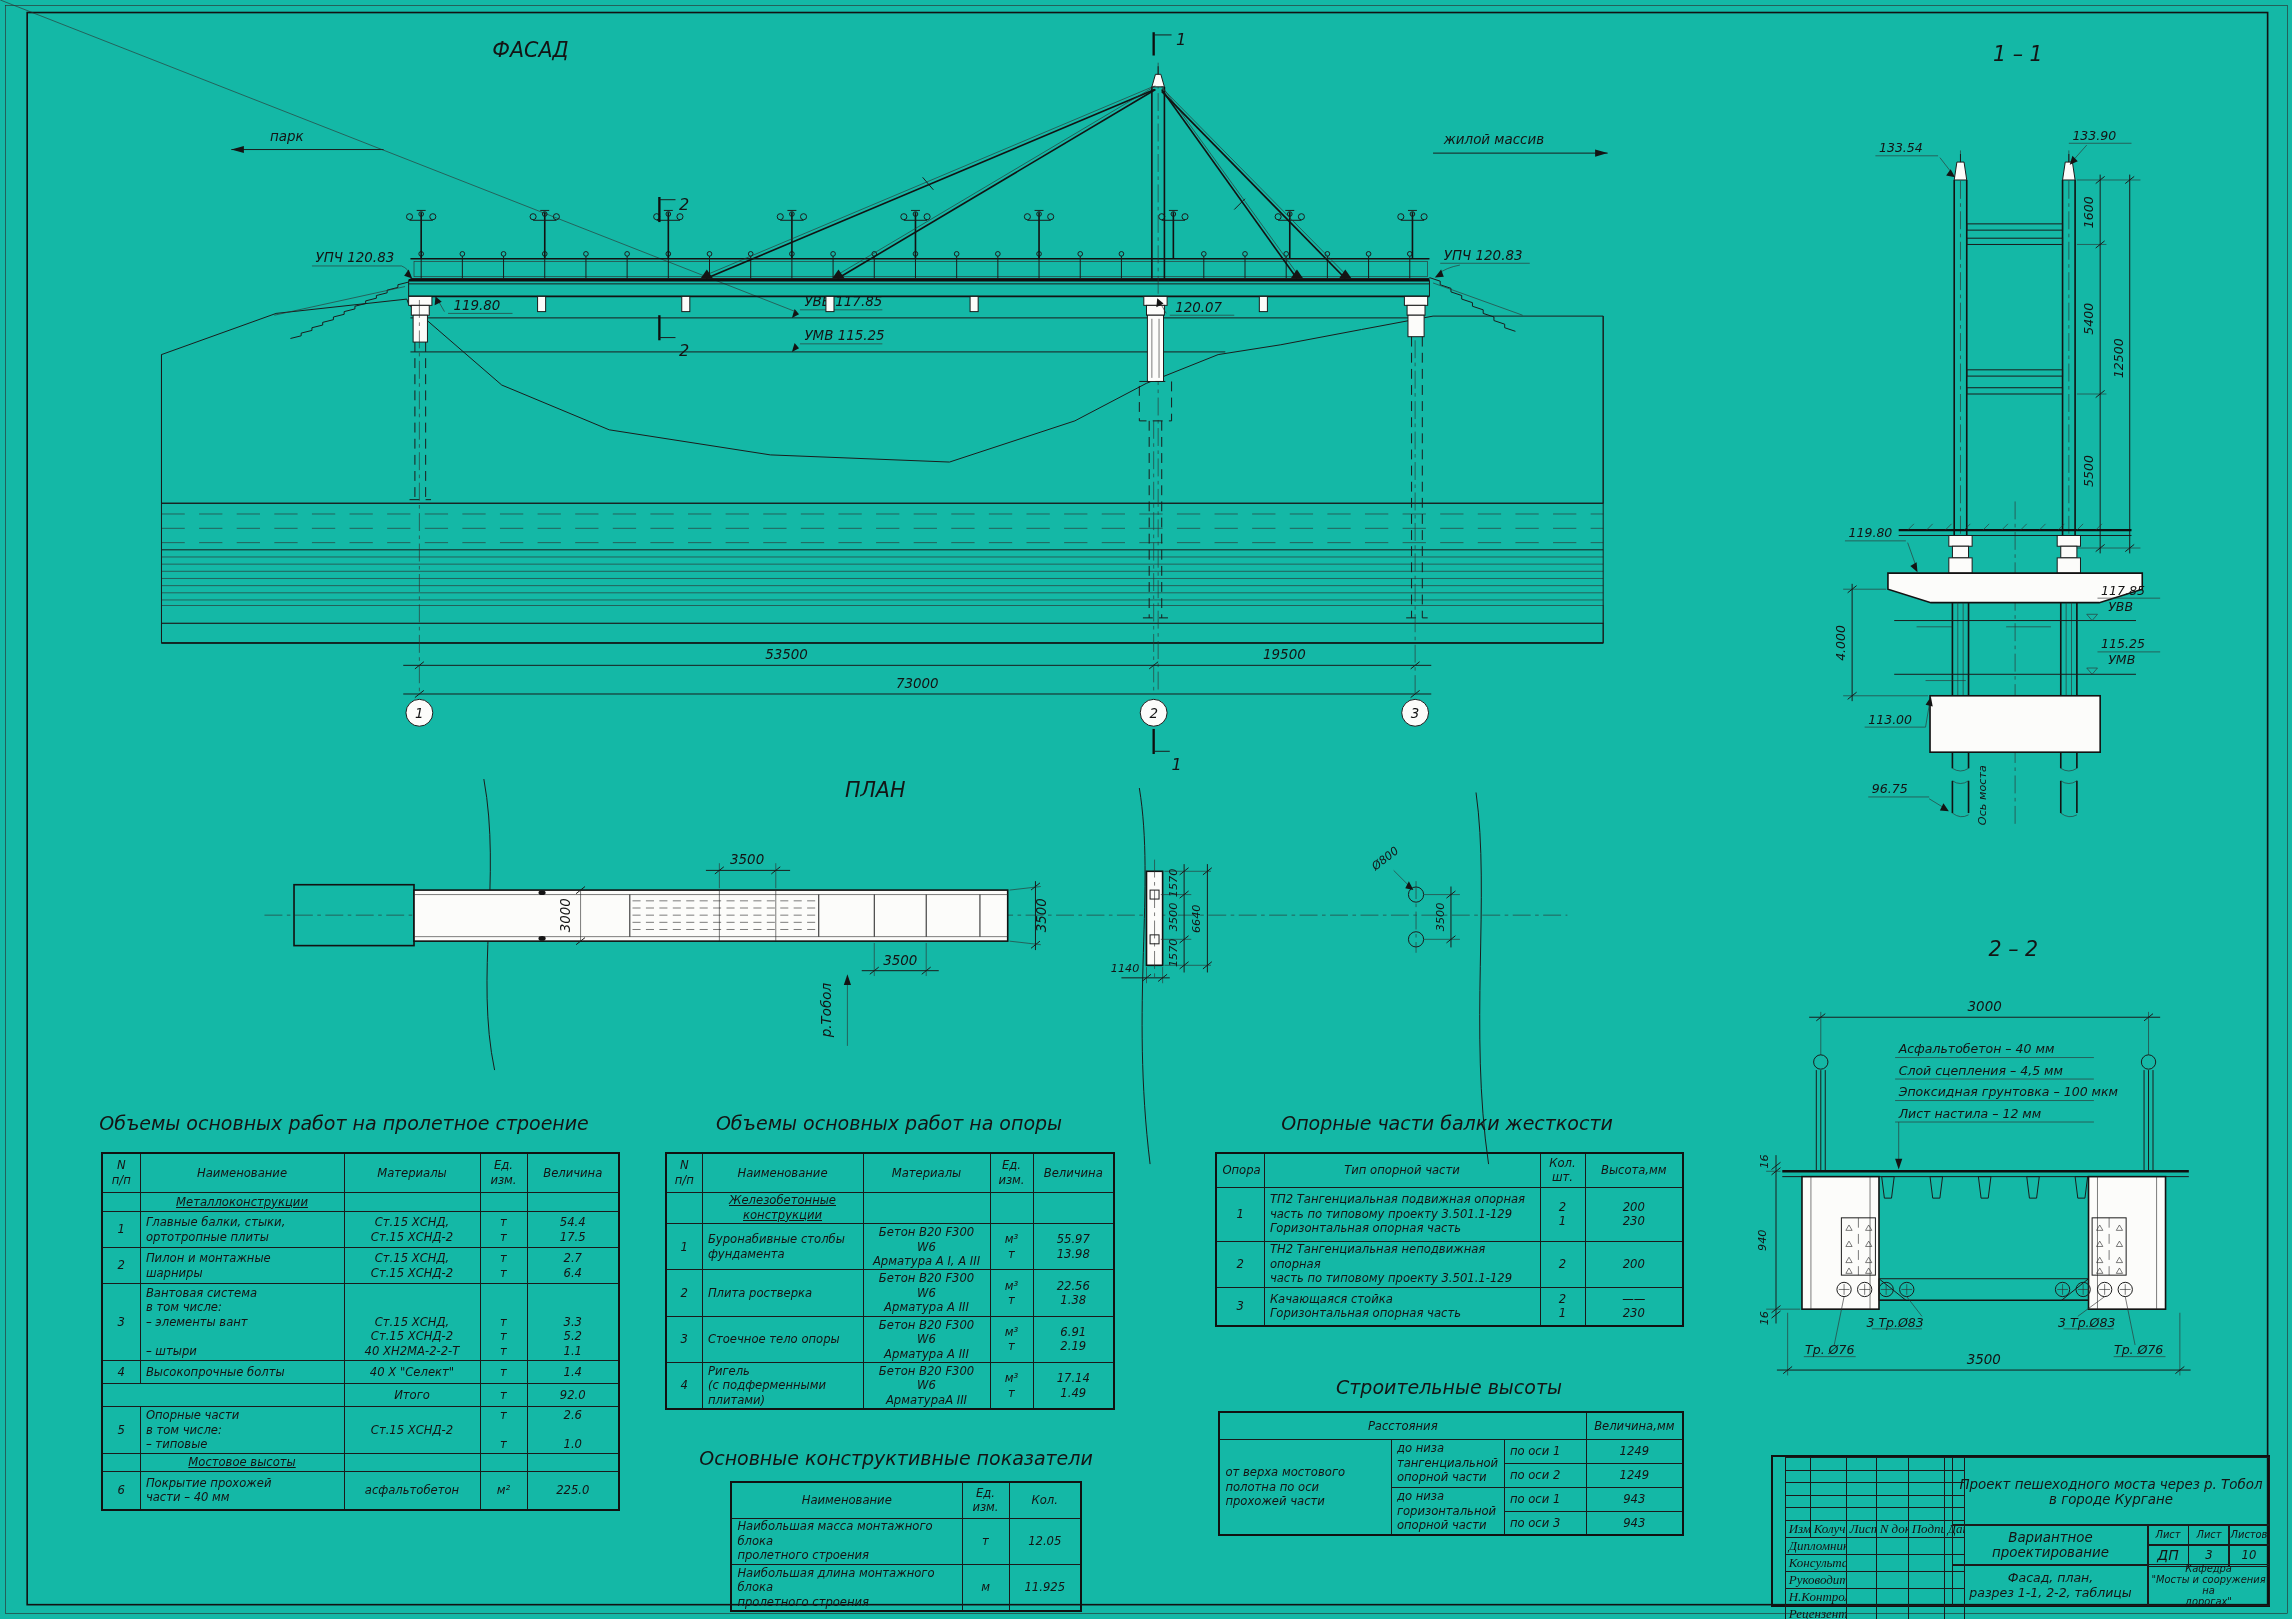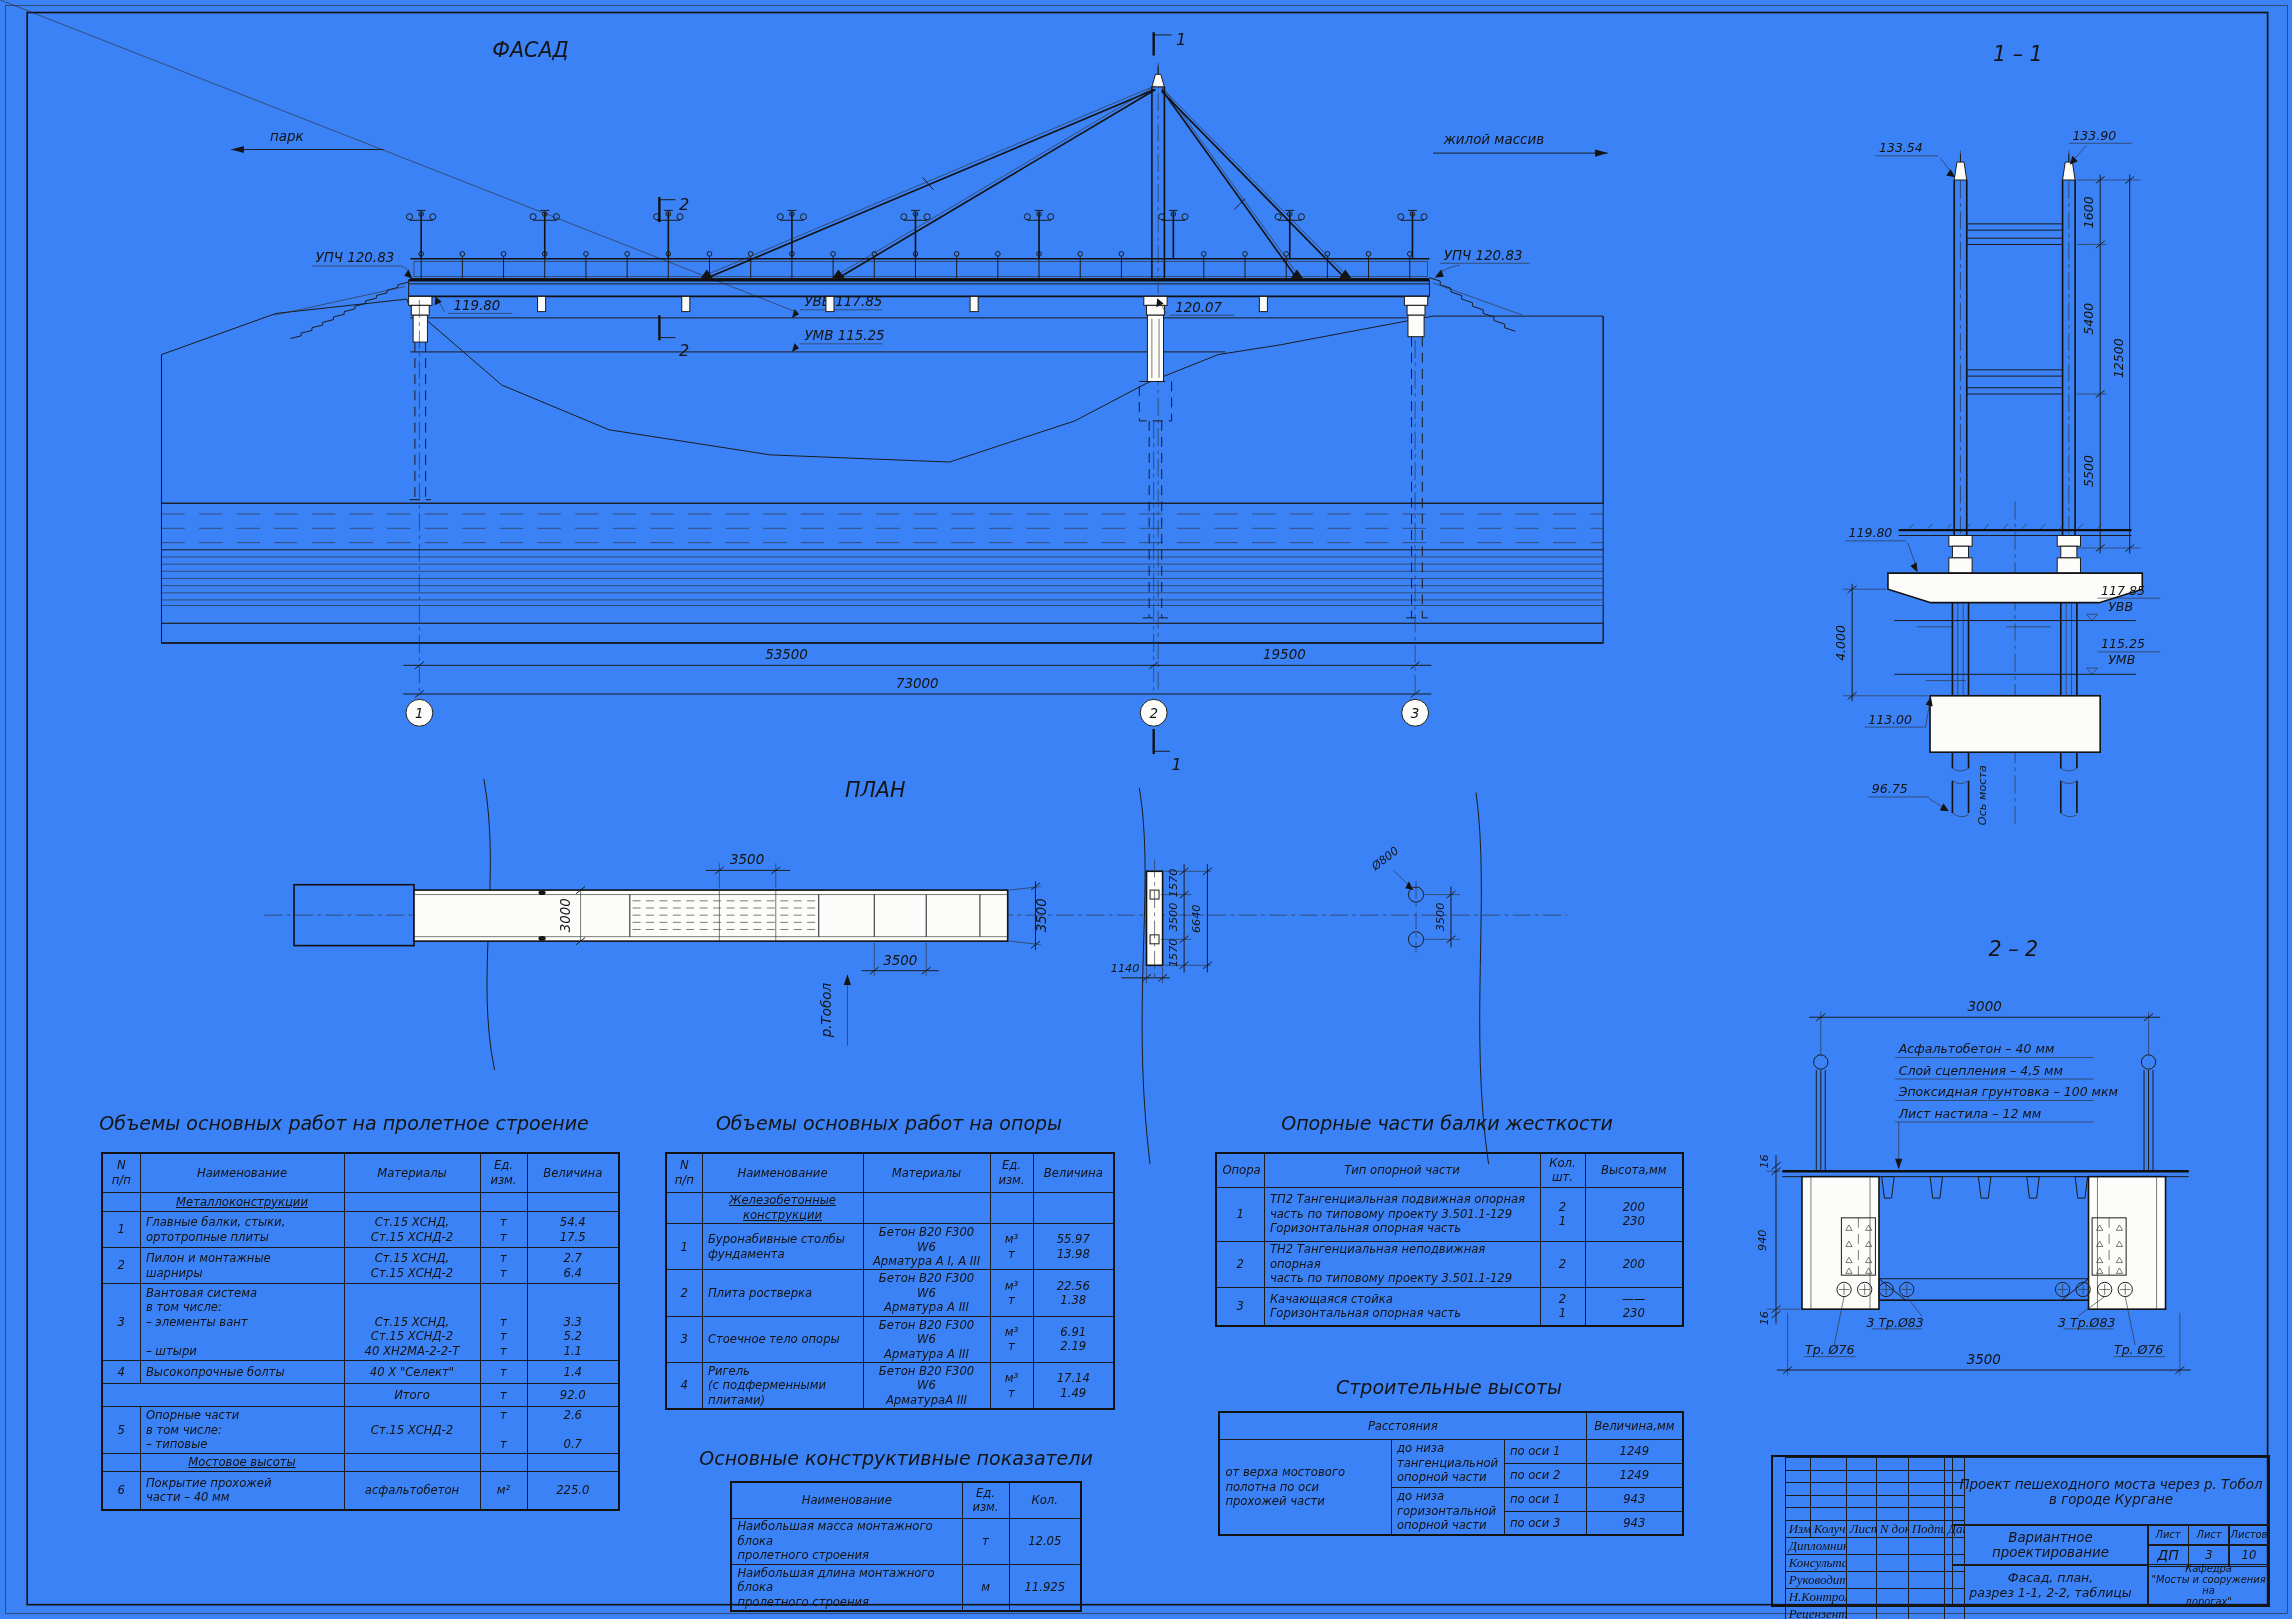--- a/index.html
+++ b/index.html
@@ -1,16 +1,16 @@
 <!DOCTYPE html>
 <html style="font-size:14.3px"><head>
 <meta charset="utf-8">
 <style>
   html,body{margin:0;padding:0;background:#9a9a9a;}
-  .sheet{position:relative;width:2293px;height:1619px;background:#3b82f6;overflow:hidden;
+  .sheet{position:relative;width:2293px;height:1619px;background:#14b8a6;overflow:hidden;
          font-family:"DejaVu Sans",sans-serif;color:#141414;}
   svg{position:absolute;left:0;top:0;}
   svg text{font-family:"DejaVu Sans",sans-serif;font-style:italic;font-size:15px;fill:#141414;}
   .t12{font-size:12.5px}.t14{font-size:14px}.t22{font-size:23px}.t18{font-size:18px}
   .mid{text-anchor:middle}.end{text-anchor:end}
   .s07{stroke:#2e2e2e;stroke-width:.7;fill:none}
   .s1{stroke:#1a1a1a;stroke-width:1.1;fill:none}
   .s16{stroke:#121212;stroke-width:1.8;fill:none}
   .s25{stroke:#0e0e0e;stroke-width:2.6;fill:none}
   .dd{stroke-dasharray:20 5 4 5}
@@ -713,21 +713,21 @@
           <td class="c vt">5</td>
           <td class="l vt">Опорные части
 в том числе:
 – типовые</td>
           <td class="c vt">Ст.15 ХСНД-2</td>
           <td class="c vt">т
 
 т</td>
           <td class="c vt">2.6
 
-0.7</td>
+1.0</td>
         </tr>
   <tr style="height:18px">
           <td></td>
           <td class="sub">Мостовое высоты</td>
           <td></td>
           <td></td>
           <td></td>
         </tr>
   <tr style="height:38px">
           <td class="c">6</td>

